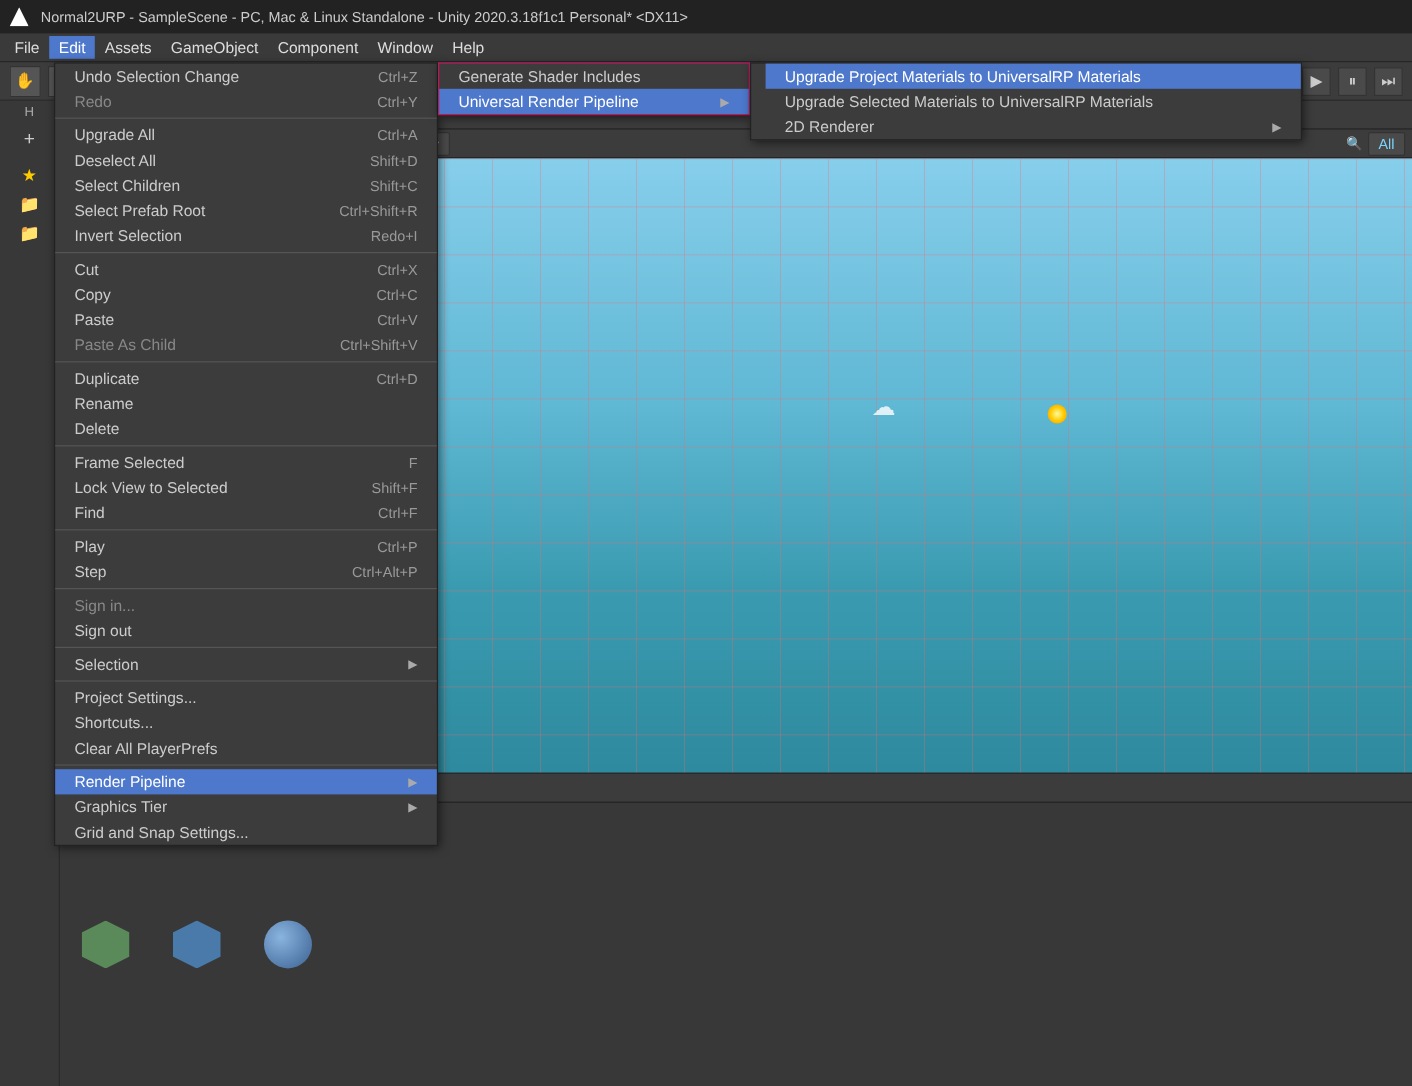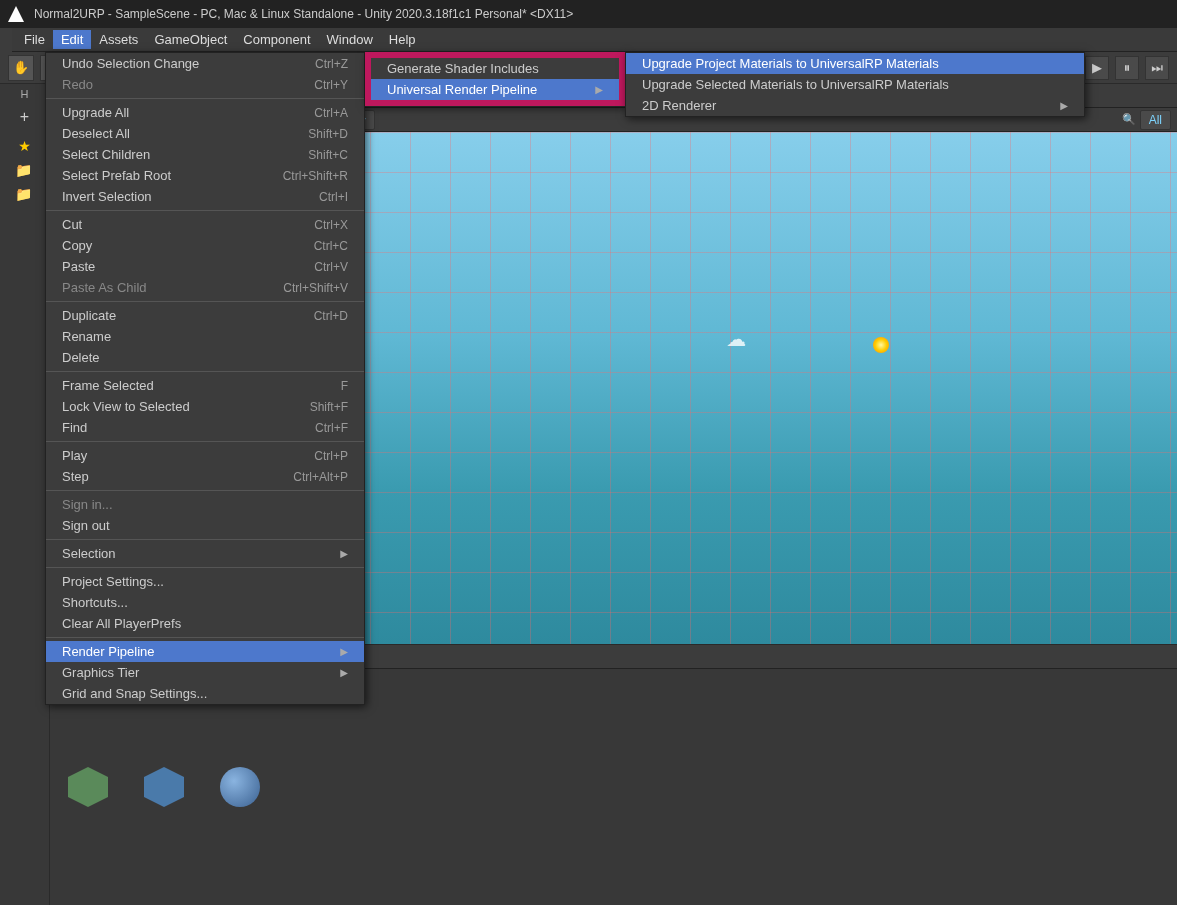--- a/index.html
+++ b/index.html
@@ -35,21 +35,21 @@
     }
 
     
     #menu-bar {
       background: #3a3a3a;
       height: 24px;
       display: flex;
       align-items: center;
       padding: 0 4px;
       position: absolute;
-      top: 28px; left: 12px; right: 0;
+      top: 28px; left: 0; right: 0;
       border-bottom: 1px solid #222;
     }
     .menu-item {
       padding: 2px 8px;
       color: #ddd;
       cursor: pointer;
       font-size: 13px;
     }
     .menu-item:hover, .menu-item.active {
       background: #4d78cc;
@@ -201,35 +201,36 @@
       color: #aaa;
     }
 
     
     #render-pipeline-submenu {
       position: absolute;
       top: 52px;
       left: 365px;
       width: 260px;
       background: #3c3c3c;
-      border: 6px solid #be185d;
+      border: 1px solid #be185d;
       box-shadow: 2px 2px 8px rgba(0,0,0,0.6);
       z-index: 101;
     }
 
     
     #urp-submenu {
       position: absolute;
       top: 52px;
       left: 625px;
       width: 460px;
       background: #3c3c3c;
       border: 1px solid #222;
       box-shadow: 2px 2px 8px rgba(0,0,0,0.6);
       z-index: 102;
+      padding-left: 12px;
     }
 
     .toolbar-btn {
       background: #4a4a4a;
       border: 1px solid #333;
       color: #7dd3fc;
       padding: 2px 8px;
       font-size: 12px;
       cursor: pointer;
       border-radius: 2px;
@@ -442,21 +443,21 @@
   <div class="dropdown-item">
     <span>Select Children</span>
     <span class="shortcut">Shift+C</span>
   </div>
   <div class="dropdown-item">
     <span>Select Prefab Root</span>
     <span class="shortcut">Ctrl+Shift+R</span>
   </div>
   <div class="dropdown-item">
     <span>Invert Selection</span>
-    <span class="shortcut">Ctrl+I</span>
+    <span class="shortcut">Redo+I</span>
   </div>
   <div class="dropdown-separator"></div>
   <div class="dropdown-item">
     <span>Cut</span>
     <span class="shortcut">Ctrl+X</span>
   </div>
   <div class="dropdown-item">
     <span>Copy</span>
     <span class="shortcut">Ctrl+C</span>
   </div>

